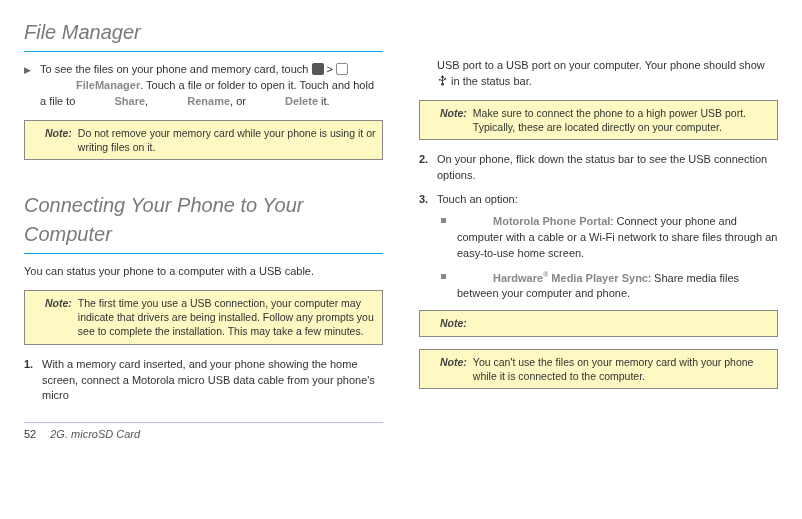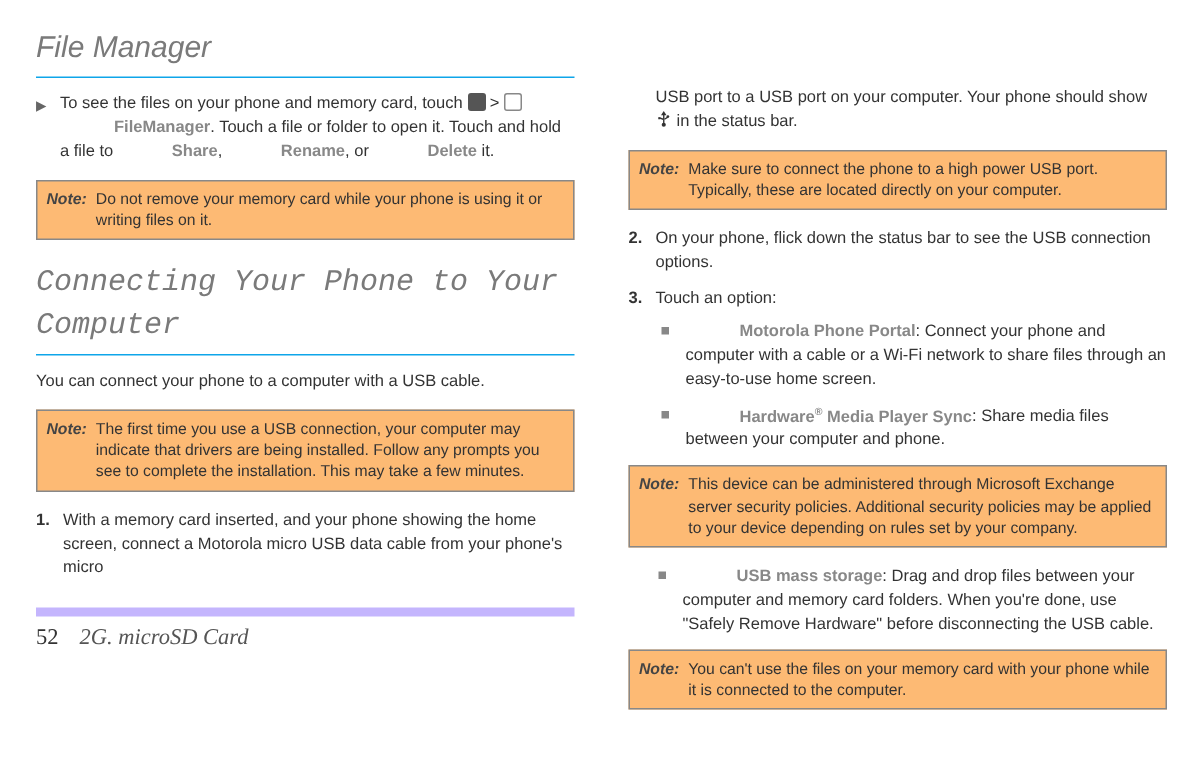--- a/index.html
+++ b/index.html
@@ -19,34 +19,34 @@
     .col-right { padding-left: 18px; }
     h2.section-title {
       font-size: 20px;
       font-weight: normal;
       font-style: italic;
       color: #7a7a7a;
       border-bottom: 1px solid #0ea5e9;
       padding-bottom: 4px;
       margin-bottom: 10px;
     }
-    h2.section-title.second { margin-top: 14px; font-family: Liberation Mono, monospace; }
+    h2.section-title.second { margin-top: 31px; }
     p.body { margin: 6px 0 10px 0; }
     p.indented { margin-left: 16px; position: relative; }
     p.indented .marker {
       position: absolute;
       left: -16px;
       top: 2px;
       font-size: 9px;
       color: #666;
     }
     .note-box {
       border: 1px solid #888;
-      background: #fdba74;
-      padding: 5px 6px 5px 6px;
+      background: #fef9c3;
+      padding: 5px 6px 5px 20px;
       margin: 8px 0 12px 0;
       display: flex;
       gap: 6px;
       font-size: 10.5px;
       line-height: 1.35;
     }
     .note-label {
       font-weight: bold;
       font-style: italic;
       color: #444;
@@ -80,21 +80,21 @@
       vertical-align: -2px;
     }
     .icon-square.outline { background: #fff; border: 1px solid #888; }
     .icon-usb {
       display: inline-block;
       width: 11px;
       height: 11px;
       vertical-align: -1px;
     }
     .icon-usb svg { width: 100%; height: 100%; }
-    .footer-line { border-top: 6px solid #c4b5fd; margin-top: 18px; padding-top: 4px; display: flex; gap: 14px; font-style: italic; color: #555; font-size: 15px; font-family: Liberation Serif, serif; }
+    .footer-line { border-top: 1px solid #c4b5fd; margin-top: 18px; padding-top: 4px; display: flex; gap: 14px; font-style: italic; color: #555; font-size: 11px; }
     .footer-page { font-style: normal; color: #333; font-weight: normal; }
     .sup { vertical-align: super; font-size: 7px; }
   </style>
 </head>
 <body>
 
 <div class="col col-left">
 
   <h2 class="section-title">File Manager</h2>
 
@@ -103,21 +103,21 @@
     <span>To see the files on your phone and memory card, touch </span><span class="icon-square"></span><span> &gt; </span><span class="icon-square outline"></span><span class="bold-grey"> FileManager</span><span>. Touch a file or folder to open it. Touch and hold a file to </span><span class="bold-grey">Share</span><span>, </span><span class="bold-grey">Rename</span><span>, or </span><span class="bold-grey">Delete</span><span> it.</span>
   </p>
 
   <div class="note-box">
     <span class="note-label">Note:</span>
     <span class="note-text">Do not remove your memory card while your phone is using it or writing files on it.</span>
   </div>
 
   <h2 class="section-title second">Connecting Your Phone to Your Computer</h2>
 
-  <p class="body">You can connect your phone to a computer with a USB cable.</p>
+  <p class="body">You can status your phone to a computer with a USB cable.</p>
 
   <div class="note-box">
     <span class="note-label">Note:</span>
     <span class="note-text">The first time you use a USB connection, your computer may indicate that drivers are being installed. Follow any prompts you see to complete the installation. This may take a few minutes.</span>
   </div>
 
   <ol class="steps">
     <li>
       <span class="num">1.</span>
       <span>With a memory card inserted, and your phone showing the home screen, connect a Motorola micro USB data cable from your phone's micro</span>
@@ -166,28 +166,21 @@
         <li>
           <span class="sq"></span>
           <span class="bold-grey"><span>Hardware</span><span class="sup">®</span><span> Media Player Sync</span></span><span>: Share media files between your computer and phone.</span>
         </li>
       </ul>
     </li>
   </ol>
 
   <div class="note-box">
     <span class="note-label">Note:</span>
-    <span class="note-text">This device can be administered through Microsoft Exchange server security policies. Additional security policies may be applied to your device depending on rules set by your company.</span>
   </div>
 
-  <ul class="bullet-list" style="margin-left:32px;">
-    <li>
-      <span class="sq"></span>
-      <span class="bold-grey">USB mass storage</span><span>: Drag and drop files between your computer and memory card folders. When you're done, use "Safely Remove Hardware" before disconnecting the USB cable.</span>
-    </li>
-  </ul>
 
   <div class="note-box">
     <span class="note-label">Note:</span>
     <span class="note-text">You can't use the files on your memory card with your phone while it is connected to the computer.</span>
   </div>
 
 </div>
 
 </body></html>

